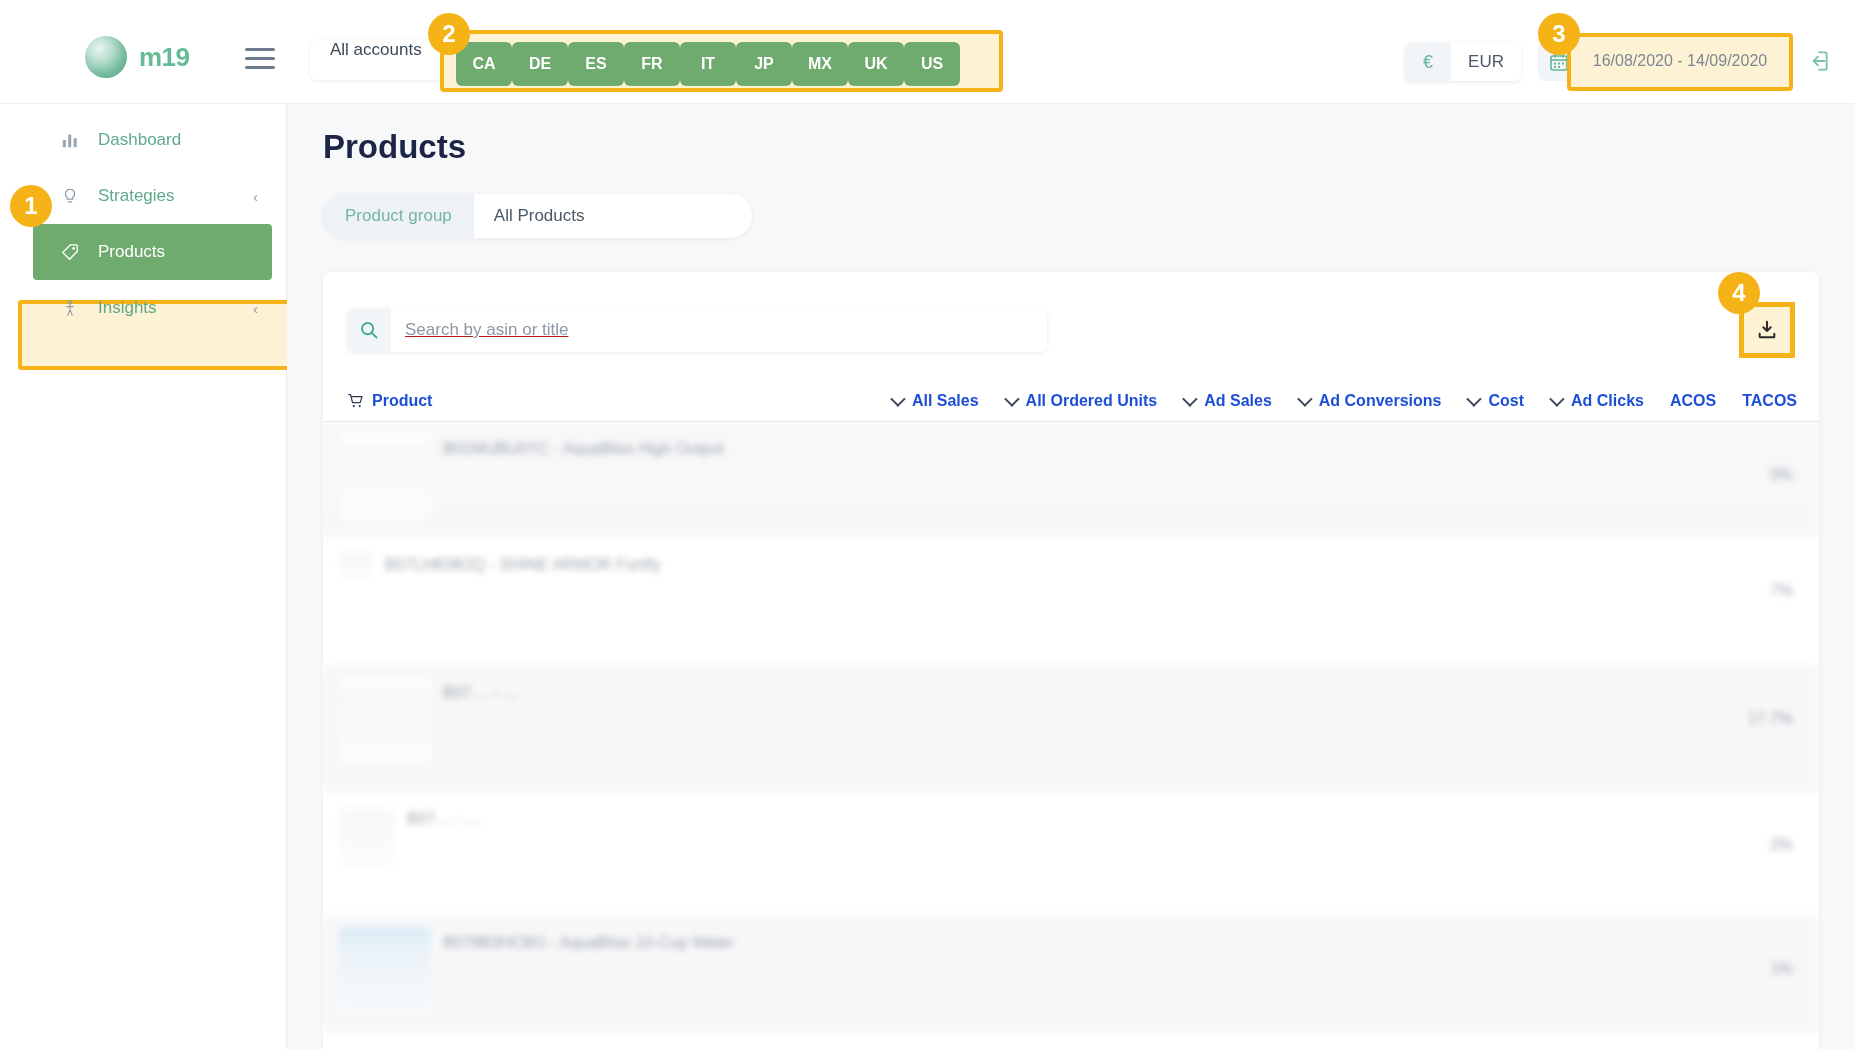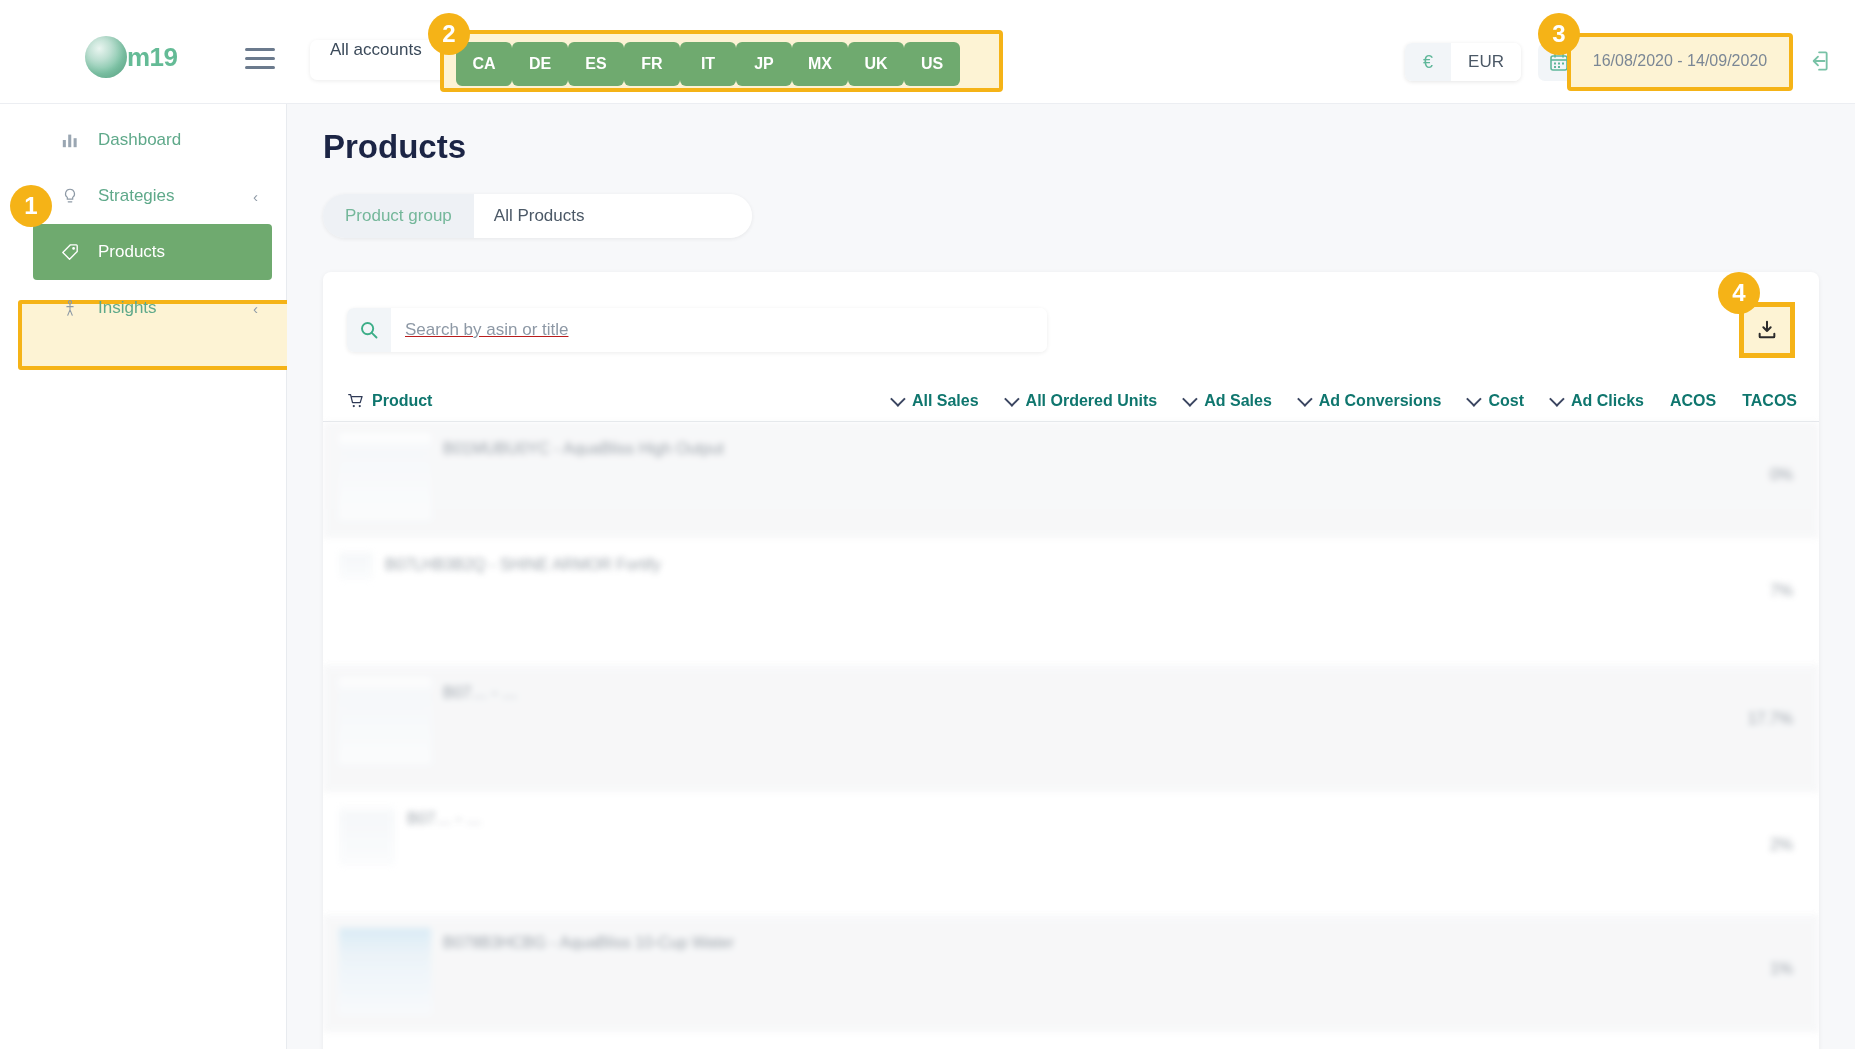--- a/index.html
+++ b/index.html
@@ -13,21 +13,21 @@
   
   .topbar {
     position: absolute; top: 0; left: 0;
     width: 1855px; height: 104px;
     background: #ffffff;
     border-bottom: 1px solid #eceef2;
     z-index: 5;
   }
   .logo-wrap {
     position: absolute; left: 85px; top: 36px;
-    display: flex; align-items: center; gap: 0;
+    display: flex; align-items: center; gap: 12px;
   }
   .logo-orb {
     width: 42px; height: 42px; border-radius: 50%;
     background: radial-gradient(circle at 34% 30%, #e9f5f0 0%, #bfe0d3 28%, #7cc3a5 62%, #5faf8c 100%);
     box-shadow: inset -3px -3px 8px rgba(0,0,0,0.07);
   }
   .logo-text {
     font-size: 26px; font-weight: 700; color: #64bb96;
     letter-spacing: -0.5px;
   }
@@ -214,21 +214,21 @@
   }
 
   
   .thead {
     position: absolute; left: 0; top: 108px;
     width: 100%; height: 42px;
     border-bottom: 1px solid #e3e6ea;
     display: flex; align-items: center;
   }
   .th {
-    font-size: 16px; font-weight: 700; color: #0f766e;
+    font-size: 16px; font-weight: 700; color: #1d4ed8;
     display: flex; align-items: center; gap: 5px;
     cursor: pointer; white-space: nowrap;
   }
   .th-product { position: absolute; left: 24px; gap: 8px; }
   .th-sort::before {
     content: ""; display: inline-block;
     width: 9px; height: 9px;
     border-right: 2px solid #3a4560; border-bottom: 2px solid #3a4560;
     transform: rotate(45deg) translateY(-2px);
     margin-right: 5px;

